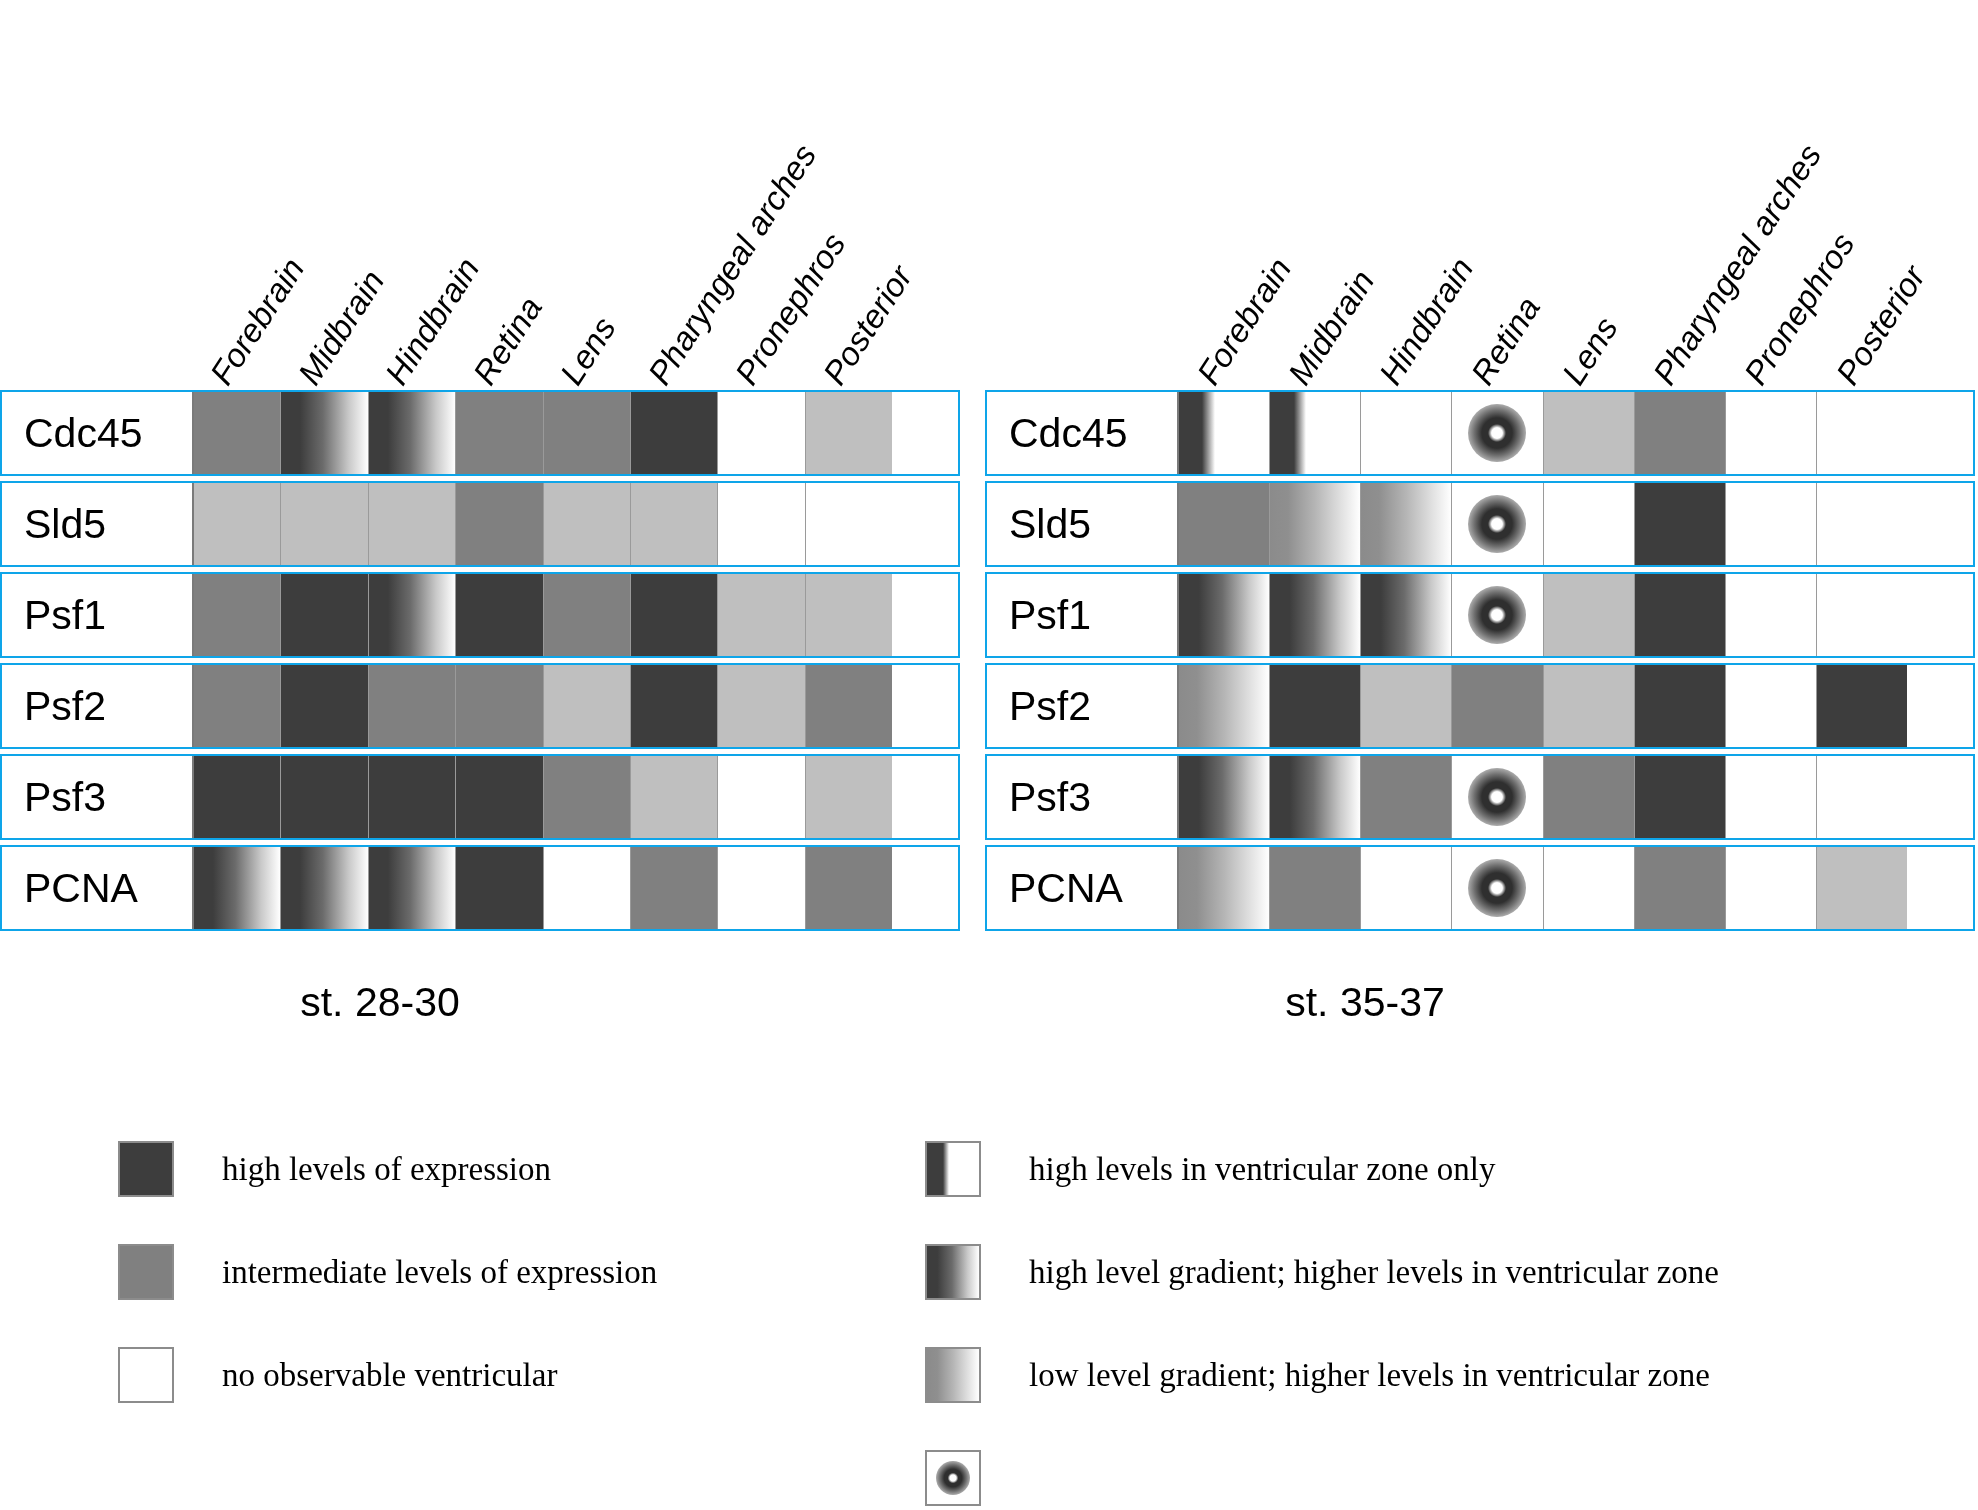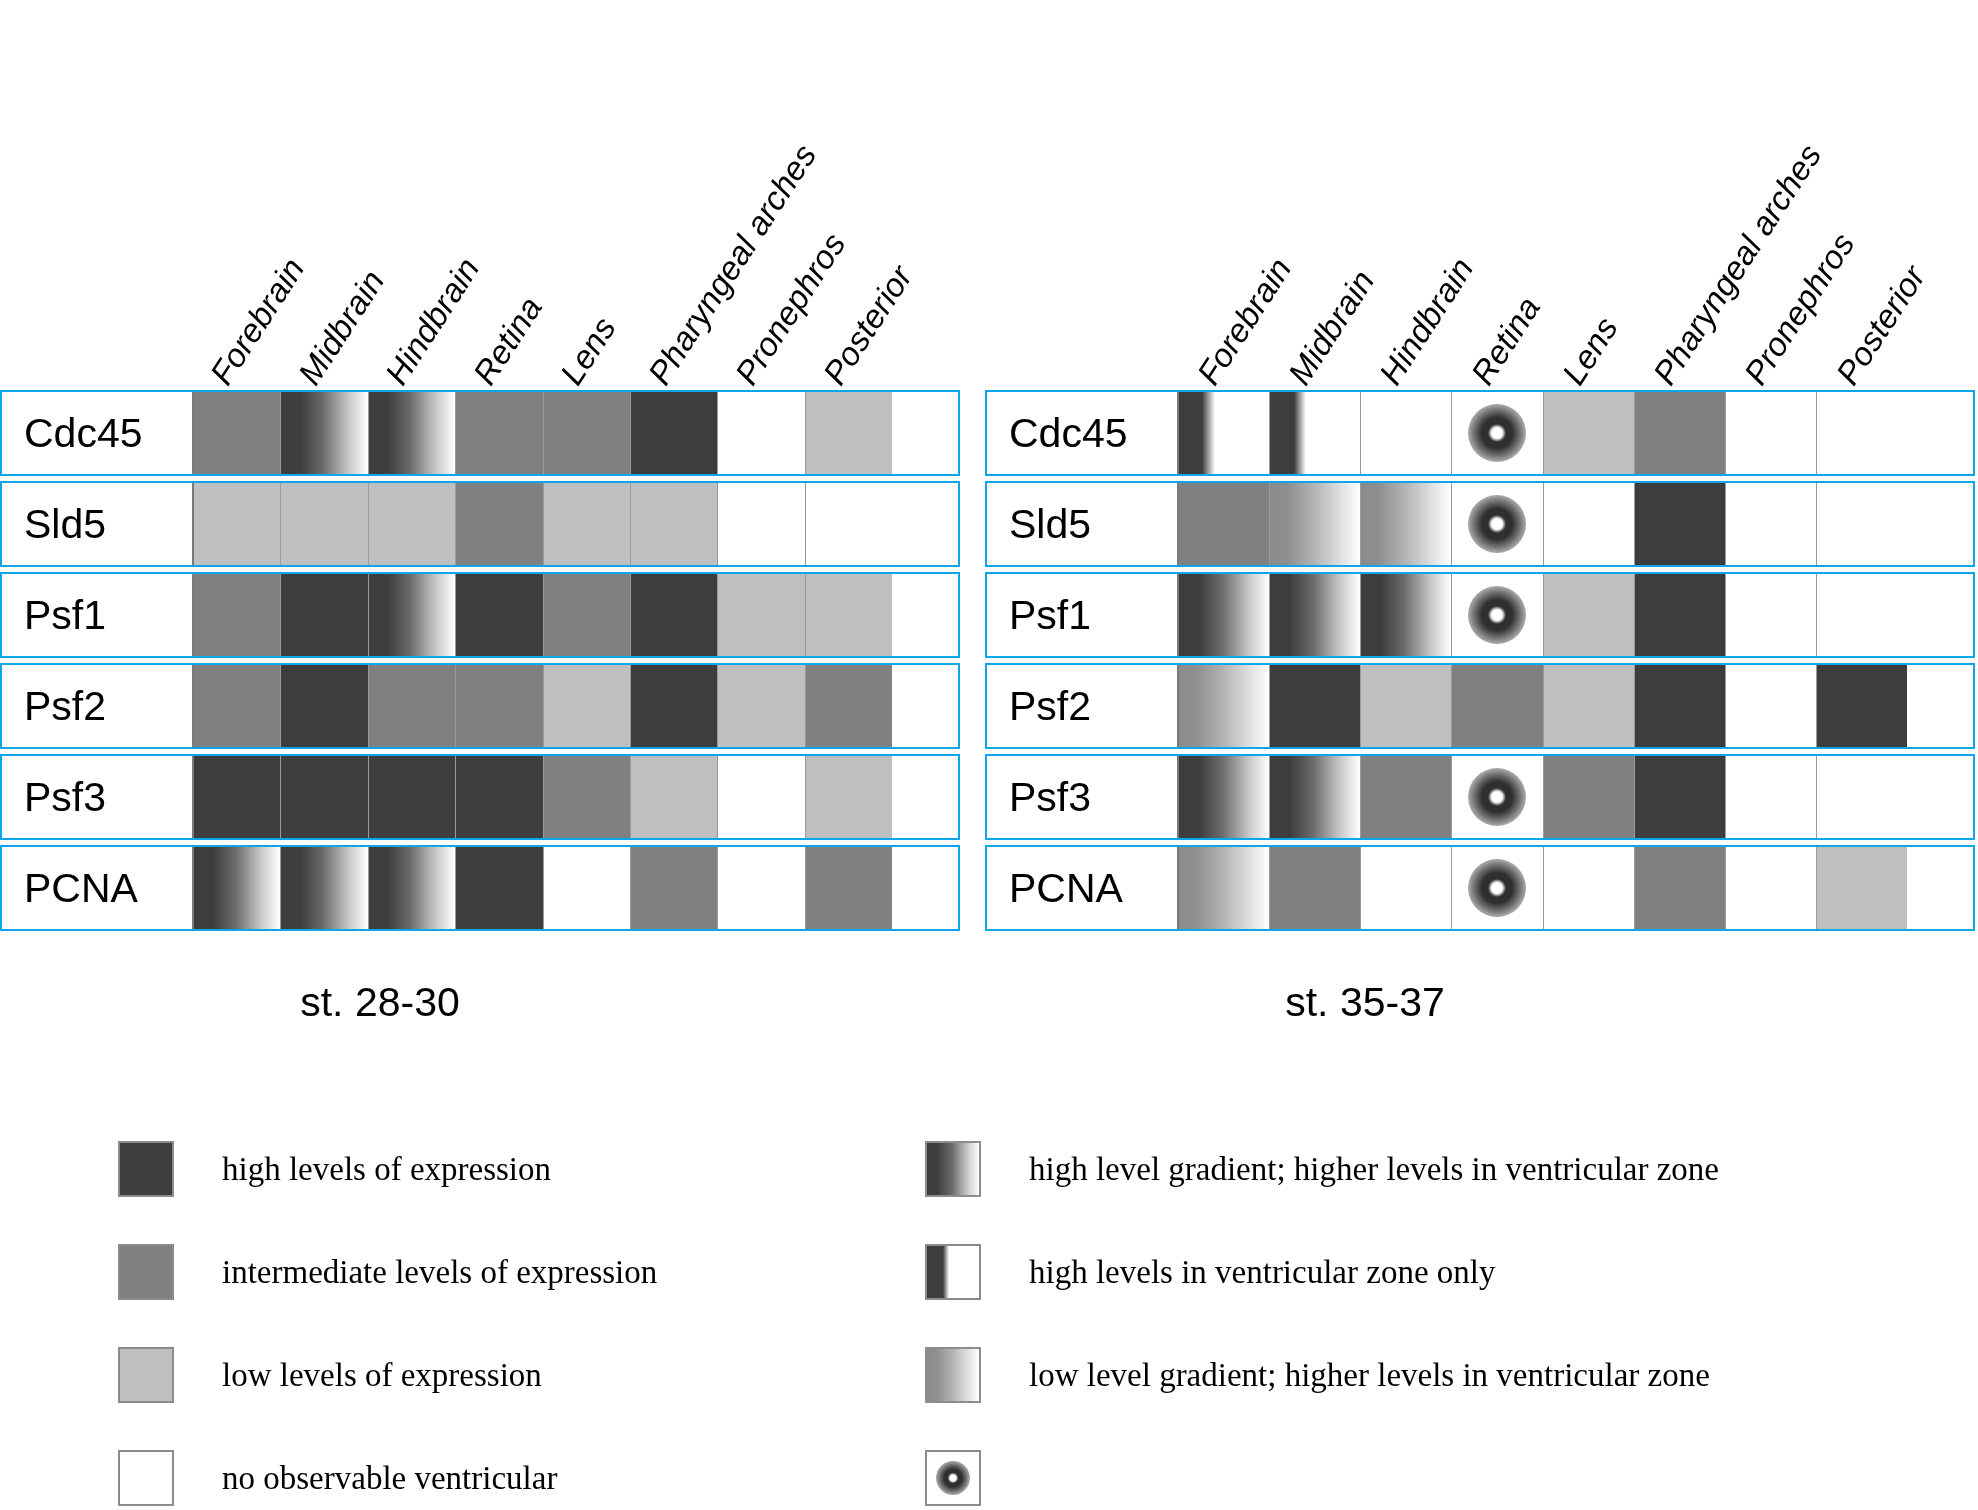--- a/index.html
+++ b/index.html
@@ -406,38 +406,34 @@
   <div class="legend-col" id="legend-col-left">
       <div class="legend-item">
         <div class="legend-swatch sw-high"></div>
         <div class="legend-label">high levels of expression</div>
       </div>
       <div class="legend-item">
         <div class="legend-swatch sw-int"></div>
         <div class="legend-label">intermediate levels of expression</div>
       </div>
       <div class="legend-item">
-        <div class="legend-swatch sw-low"></div>
-        <div class="legend-label">low levels of expression</div>
-      </div>
-      <div class="legend-item">
         <div class="legend-swatch sw-none"></div>
         <div class="legend-label">no observable ventricular</div>
       </div>
     </div>
   <div class="legend-col" id="legend-col-right">
       <div class="legend-item">
+        <div class="legend-swatch sw-vzonly"></div>
+        <div class="legend-label">high levels in ventricular zone only</div>
+      </div>
+      <div class="legend-item">
         <div class="legend-swatch sw-gradhigh"></div>
         <div class="legend-label">high level gradient; higher levels in ventricular zone</div>
       </div>
       <div class="legend-item">
-        <div class="legend-swatch sw-vzonly"></div>
-        <div class="legend-label">high levels in ventricular zone only</div>
-      </div>
-      <div class="legend-item">
         <div class="legend-swatch sw-gradlow"></div>
         <div class="legend-label">low level gradient; higher levels in ventricular zone</div>
       </div>
       <div class="legend-item">
         <div class="legend-swatch sw-cmz"></div>
       </div>
     </div>
 </div>
 
 </body></html>

